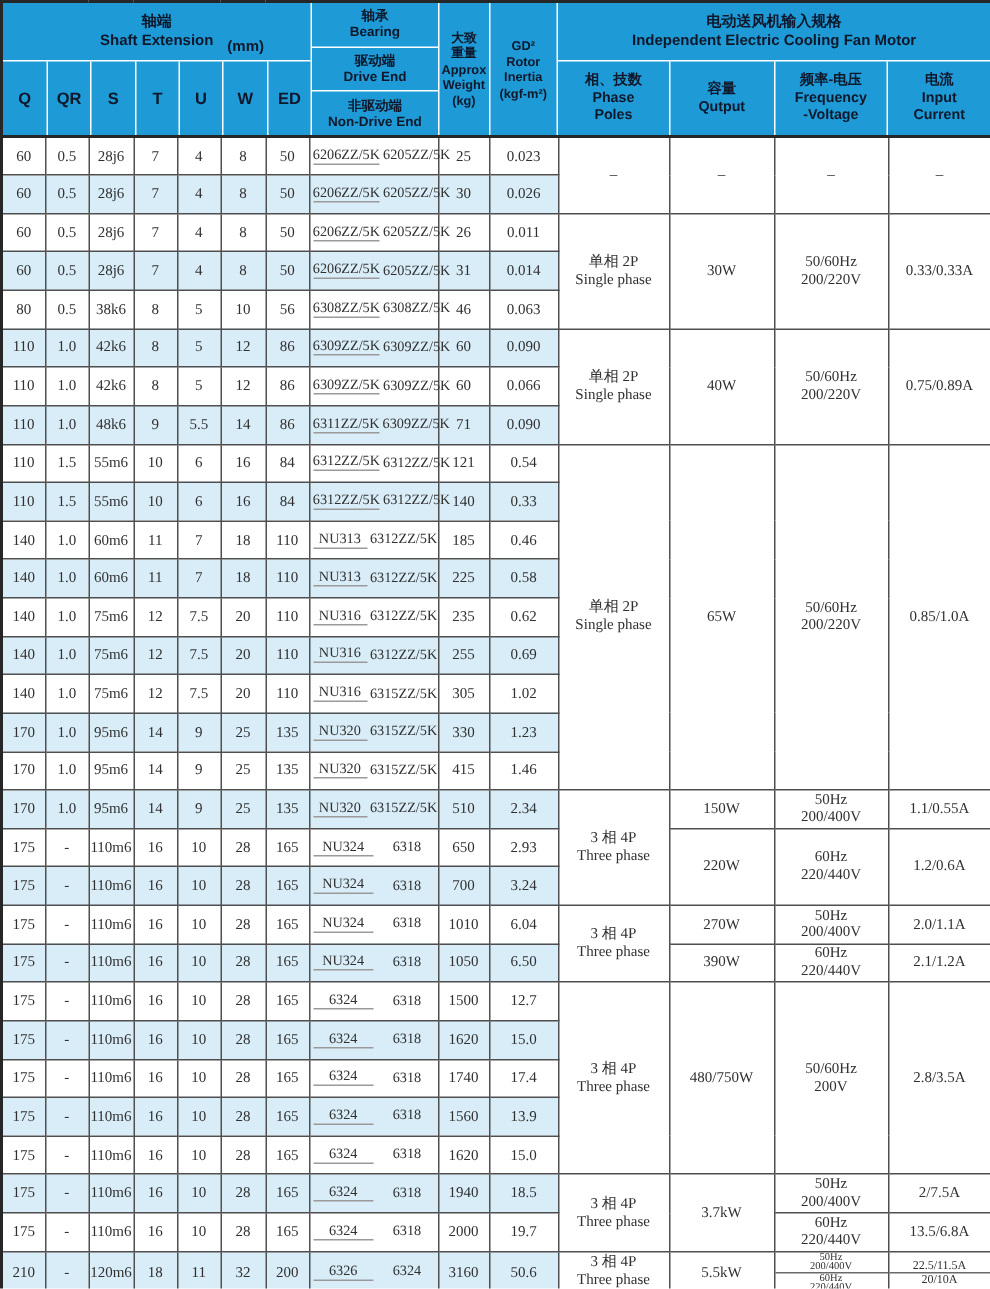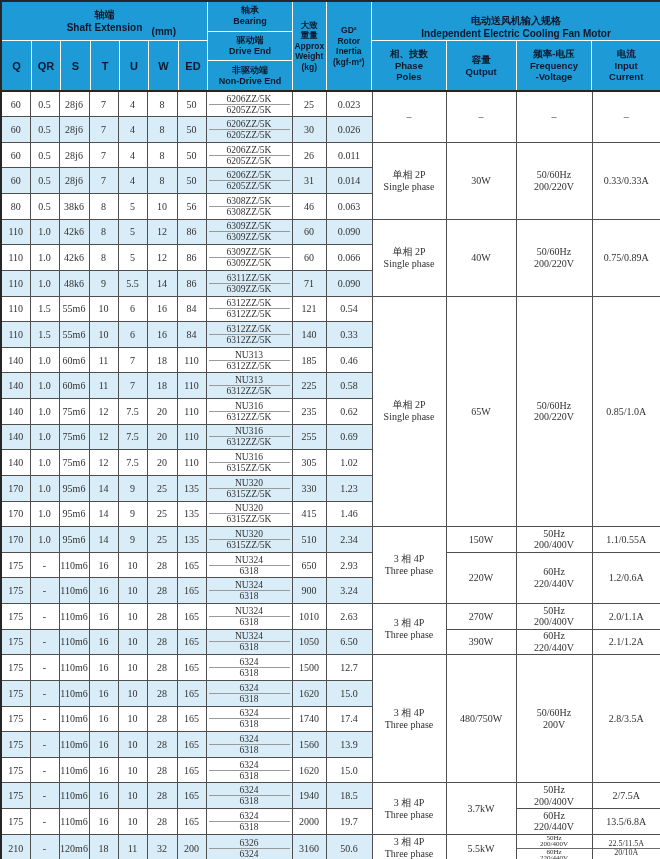--- a/index.html
+++ b/index.html
@@ -17,32 +17,32 @@
   .shaft-cols{flex:1;display:flex;}
   .scell{box-sizing:border-box;display:flex;align-items:center;justify-content:center;
          font-size:11px;}
   .scell + .scell{border-left:1px solid #fff;}
   .brgsec{flex:1;display:flex;flex-direction:column;align-items:center;justify-content:center;
           font-size:9px;line-height:11px;}
   .brgsec + .brgsec{border-top:1px solid #fff;text-align:center;}
   .stacked{flex:1;display:flex;flex-direction:column;align-items:center;justify-content:center;
            font-size:8.5px;line-height:10.5px;}
   .fan-top{height:38px;border-bottom:1px solid #fff;display:flex;flex-direction:column;
-           align-items:center;justify-content:flex-end;font-size:10px;line-height:13px;}
+           align-items:center;justify-content:center;font-size:10px;line-height:13px;}
   .fan-cols{flex:1;display:flex;}
   .fcell{box-sizing:border-box;display:flex;flex-direction:column;align-items:center;justify-content:center;
          font-size:9.5px;line-height:11.5px;}
   .fcell + .fcell{border-left:1px solid #fff;}
   
   tbody tr{height:25.63px;font-family:Liberation Serif, serif;}
   tbody td{border:1px solid #4f4f4f;text-align:center;vertical-align:middle;
            padding:0;font-size:10px;background:#fff;}
   tbody tr:nth-child(even) td.pr{background:#d9edf8;}
   td.fan{background:#fff;}
-  .bwrap{display:flex;flex-direction:column;height:100%;}
+  .bwrap{display:flex;flex-direction:row;height:100%;}
   .bcell{flex:1;display:flex;align-items:center;justify-content:center;font-size:9.5px;}
   .bcell:first-child{border-bottom:1px solid #9a9a9a;margin:0 2px;}
   .lines div{line-height:11.5px;}
   .ph div{line-height:12px;}
   .split{display:flex;flex-direction:column;height:100%;}
   .split .half{flex:1;display:flex;flex-direction:column;align-items:center;justify-content:center;}
   .split .half:first-child{border-bottom:1px solid #6a6a6a;}
   .split.freq .half{font-size:7px;line-height:6.5px;}
   .split.cur .half{font-size:8px;line-height:8px;}
 </style>
@@ -558,39 +558,39 @@
           <td class="pr">16</td>
           <td class="pr">10</td>
           <td class="pr">28</td>
           <td class="pr">165</td>
           <td class="pr">
             <div class="bwrap">
               <div class="bcell">NU324</div>
               <div class="bcell">6318</div>
             </div>
           </td>
-          <td class="pr">900</td>
+          <td class="pr">700</td>
           <td class="pr">3.24</td>
         </tr>
         <tr>
           <td class="pr">175</td>
           <td class="pr">-</td>
           <td class="pr">110m6</td>
           <td class="pr">16</td>
           <td class="pr">10</td>
           <td class="pr">28</td>
           <td class="pr">165</td>
           <td class="pr">
             <div class="bwrap">
               <div class="bcell">NU324</div>
               <div class="bcell">6318</div>
             </div>
           </td>
           <td class="pr">1010</td>
-          <td class="pr">2.63</td>
+          <td class="pr">6.04</td>
           <td class="fan" rowspan="2">
             <div class="ph">
               <div>3 相 4P</div>
               <div>Three phase</div>
             </div>
           </td>
           <td class="fan">270W</td>
           <td class="fan">
             <div class="lines">
               <div>50Hz</div>

